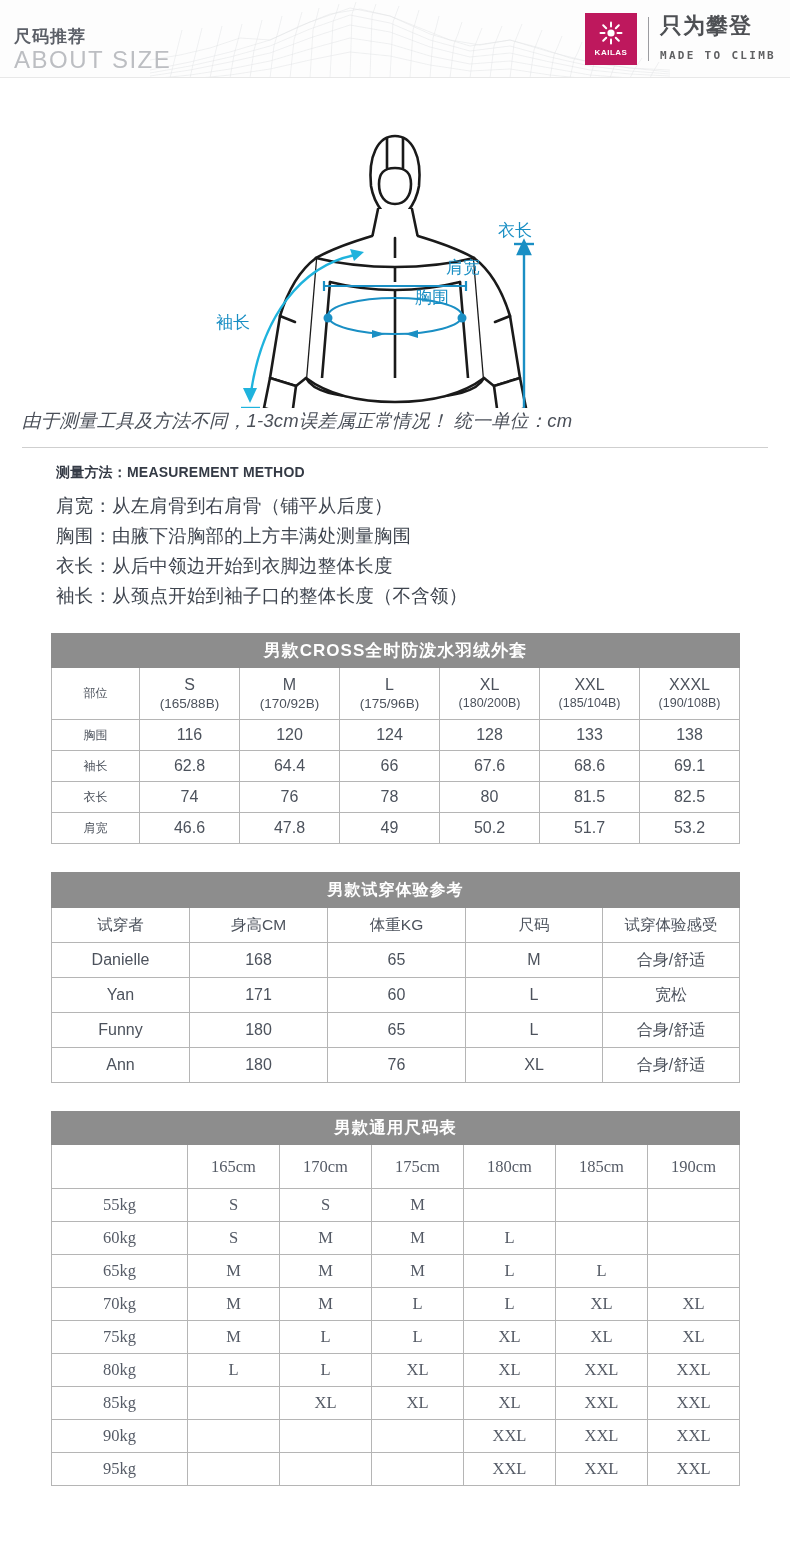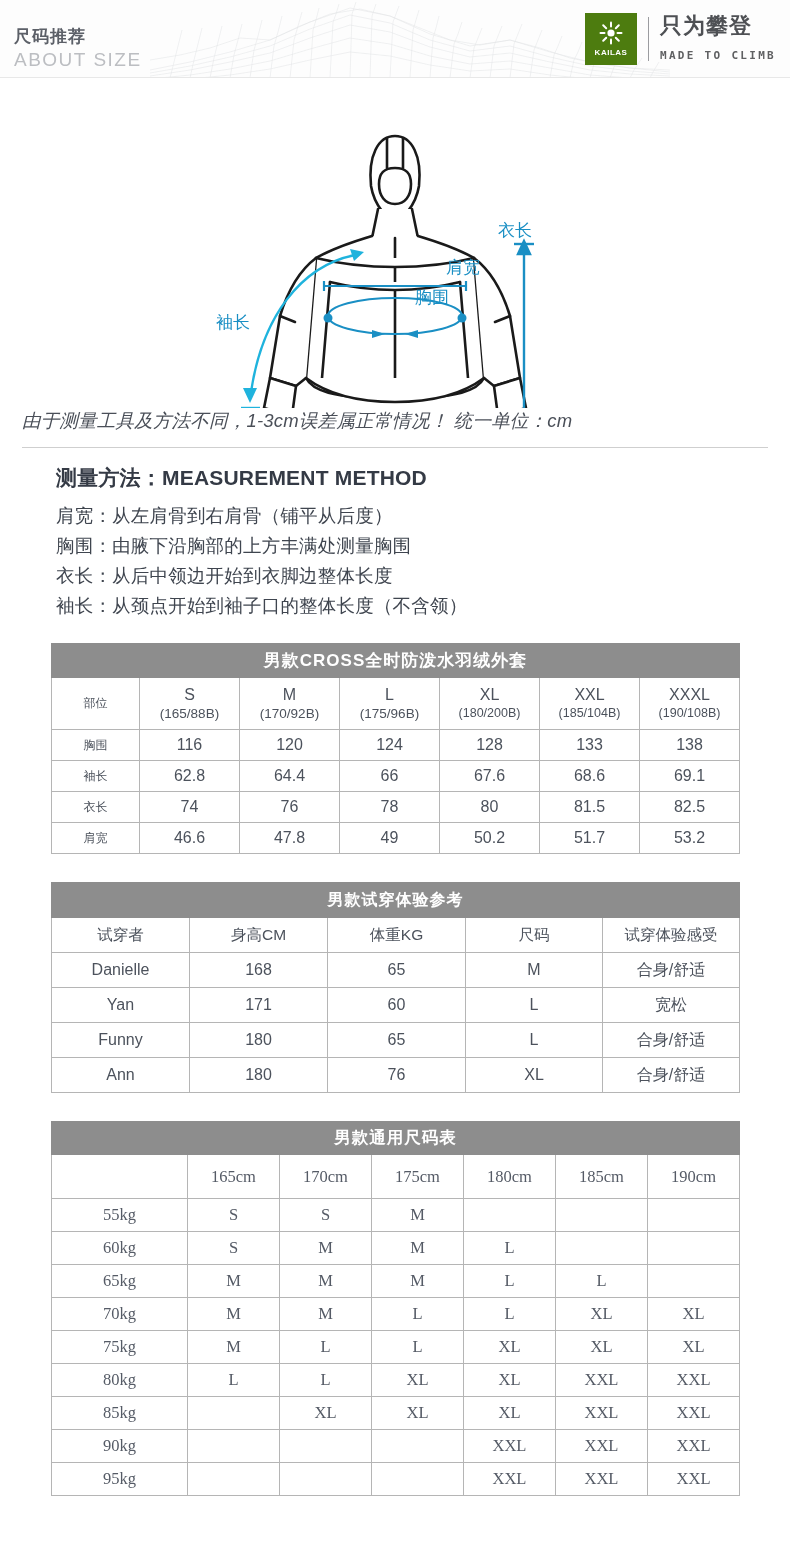--- a/index.html
+++ b/index.html
@@ -38,38 +38,38 @@
     margin-top: 22px;
   }
   .header-title-cn {
     font-size: 17px;
     font-weight: bold;
     color: #5c6068;
     letter-spacing: 1px;
     line-height: 22px;
   }
   .header-title-en {
-    font-size: 19px;
+    font-size: 24px;
     color: #bcbec2;
     letter-spacing: 1.5px;
     line-height: 24px;
     font-weight: normal;
   }
   .logo-wrap {
     position: absolute;
     right: 14px;
     top: 13px;
     display: flex;
     align-items: center;
     z-index: 3;
   }
   .logo-badge {
     width: 52px;
     height: 52px;
-    background: #4d7c0f;
+    background: #be185d;
     display: flex;
     flex-direction: column;
     align-items: center;
     justify-content: center;
   }
   .logo-badge-text {
     font-size: 8px;
     font-weight: bold;
     color: #ffffff;
     letter-spacing: 0.5px;
@@ -115,21 +115,21 @@
     color: #4a4f58;
     letter-spacing: 0.2px;
     border-bottom: 1px solid #cfcfcf;
     white-space: nowrap;
     font-style: italic;
   }
 
   
   .method-block { margin: 16px 0 0 56px; }
   .method-heading {
-    font-size: 21px;
+    font-size: 14px;
     font-weight: bold;
     color: #343a45;
     letter-spacing: 0.2px;
     margin-bottom: 9px;
   }
   .method-line {
     font-size: 18.5px;
     color: #3f454f;
     line-height: 30px;
     letter-spacing: 0.2px;

